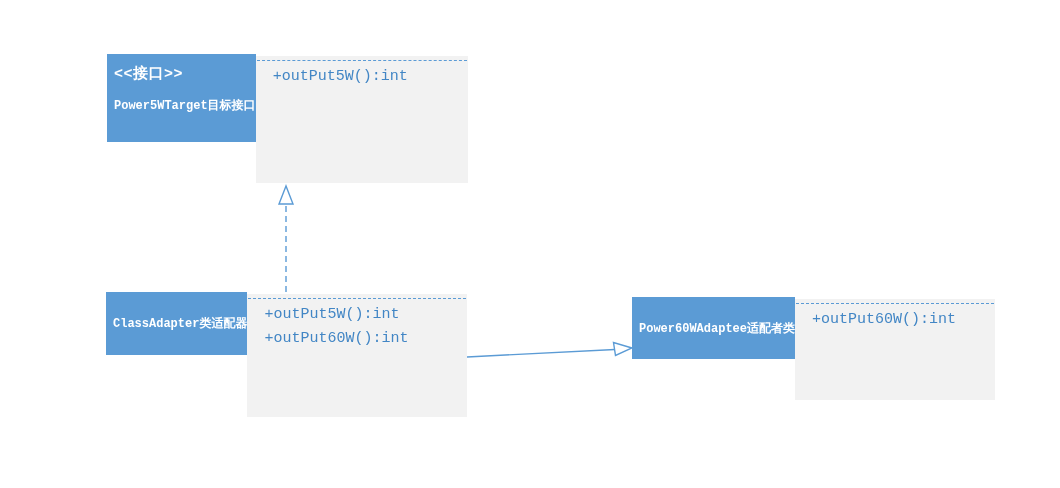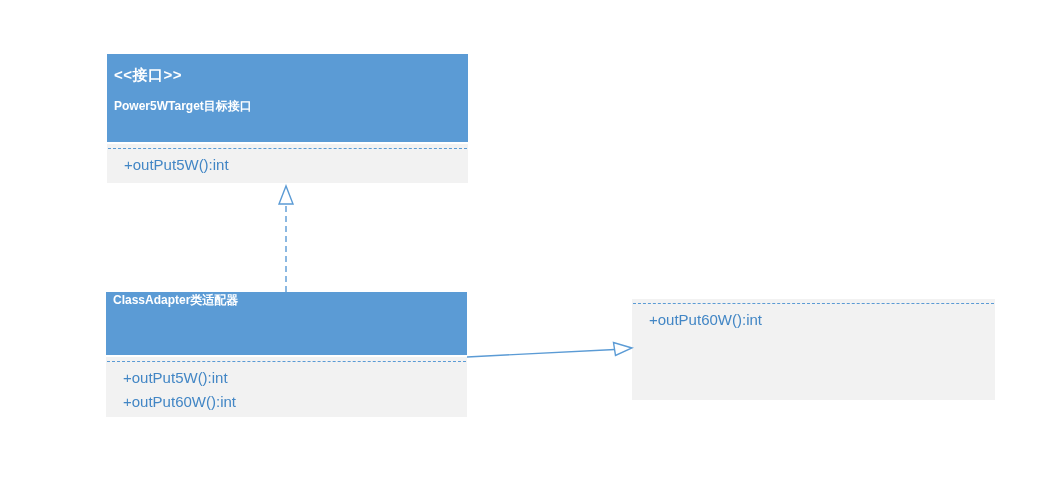--- a/index.html
+++ b/index.html
@@ -25,31 +25,31 @@
   .arrow-layer {
     position: absolute;
     left: 0; top: 0;
     width: 1060px;
     height: 488px;
     pointer-events: none;
   }
   .uml-class {
     position: absolute;
     display: flex;
-    flex-direction: column;
+    font-family: Liberation Mono, monospace;
   }
   .uml-header {
     background: var(--header-fill);
     color: var(--header-text);
     padding-left: 7px;
     overflow: hidden;
   }
   .uml-header.single {
     display: flex;
-    align-items: flex-start;
+    align-items: center;
   }
   .stereotype {
     font-size: 15px;
     line-height: 26px;
     padding-top: 8px;
     font-weight: 700;
     letter-spacing: 0.5px;
   }
   .class-name {
     font-size: 12px;
@@ -110,20 +110,23 @@
     <div class="uml-body">
       <div class="member-divider"></div>
       <div class="methods">
         <div class="method">+outPut5W():int</div>
         <div class="method">+outPut60W():int</div>
       </div>
     </div>
   </div>
 
   <div class="uml-class" id="box-adaptee">
+    <div class="uml-header single">
+      <div class="class-name">Power60WAdaptee适配者类</div>
+    </div>
     <div class="uml-body">
       <div class="member-divider"></div>
       <div class="methods">
         <div class="method">+outPut60W():int</div>
       </div>
     </div>
   </div>
 
   <svg class="arrow-layer" viewBox="0 0 1060 488">
 

